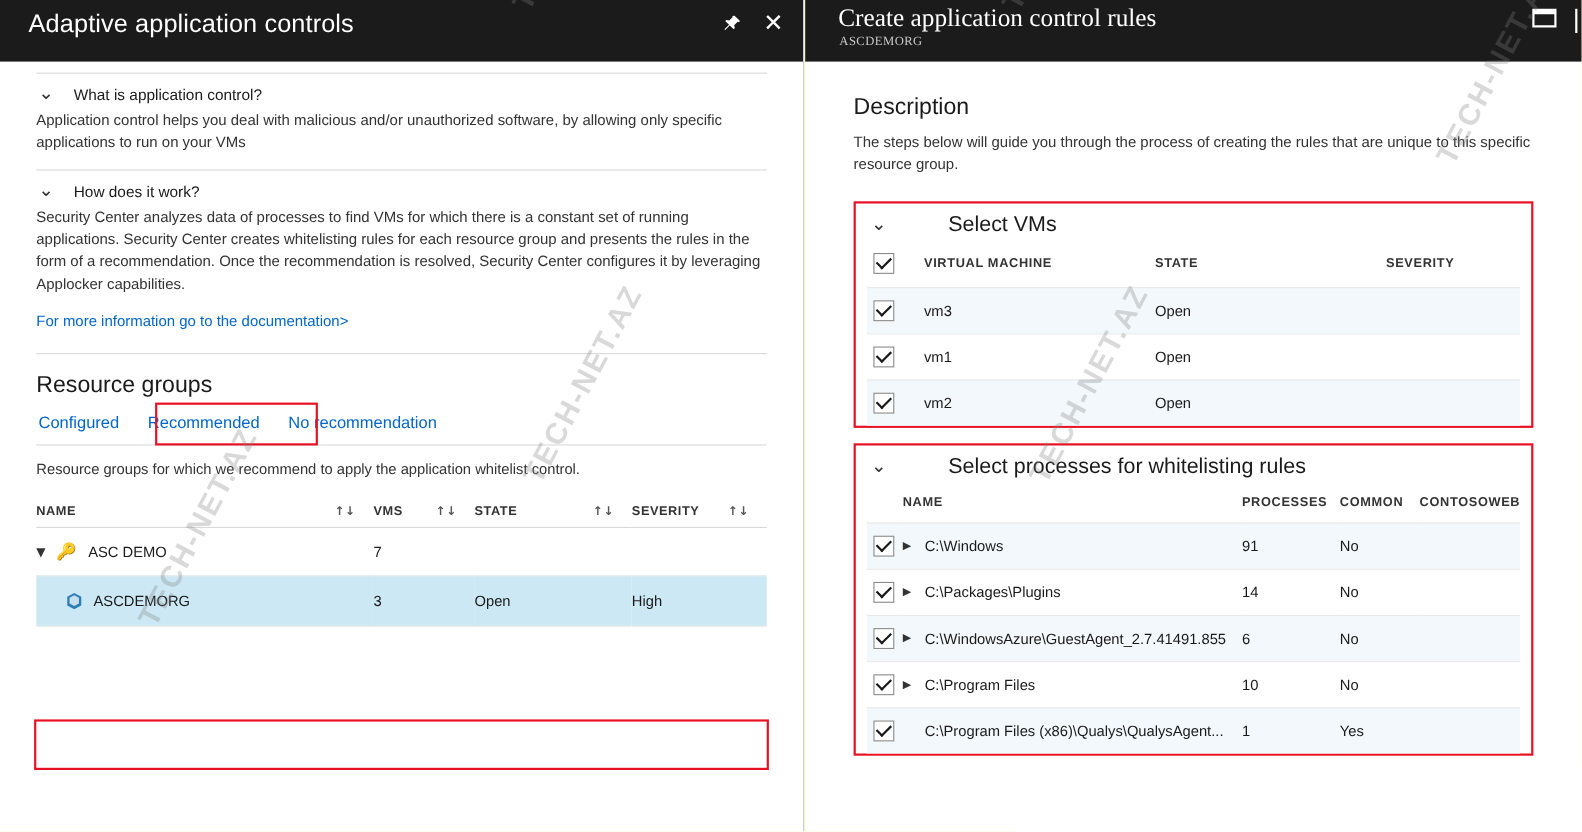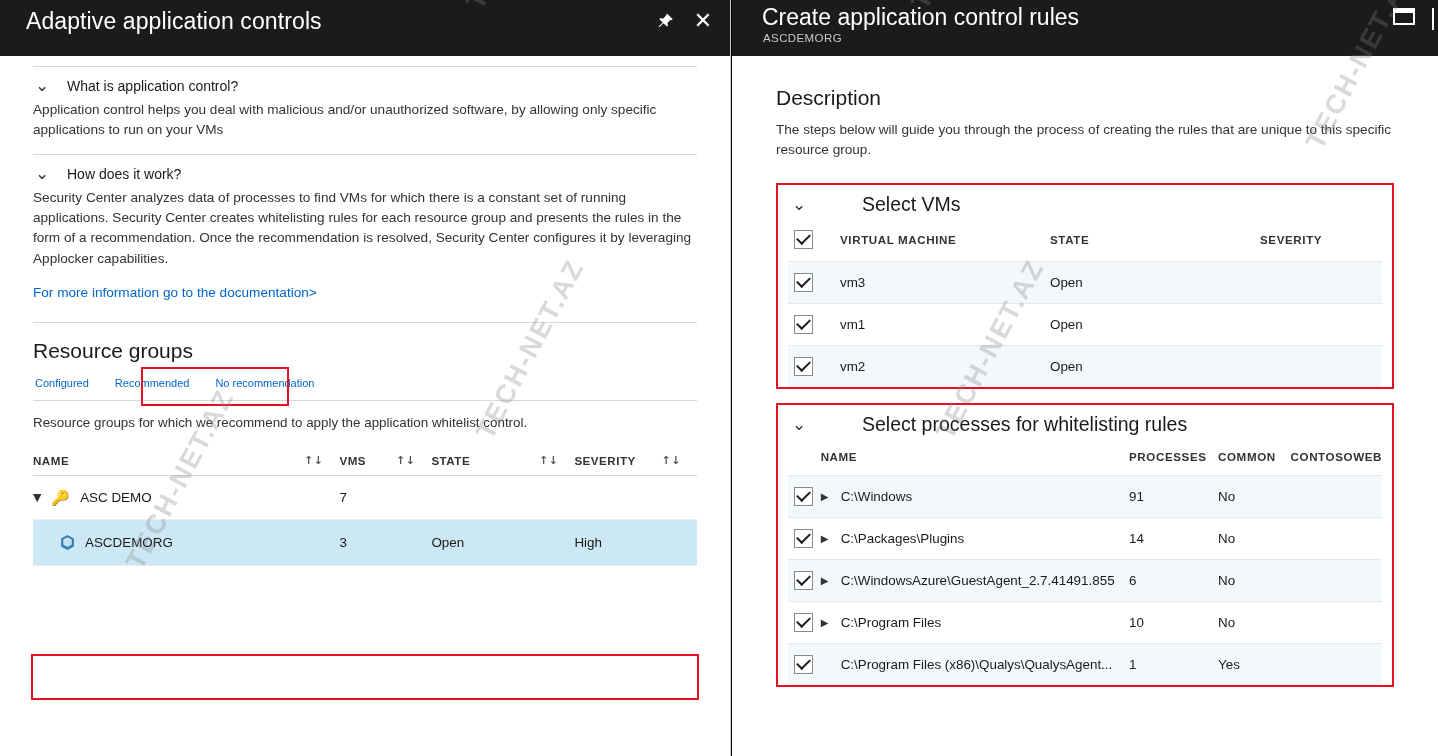--- a/index.html
+++ b/index.html
@@ -6,21 +6,21 @@
     margin: 0;
     padding: 0;
     background: #ffffff;
     font-family: "Liberation Sans", sans-serif;
   }
   #root {
     position: relative;
     width: 1438px;
     height: 756px;
     overflow: hidden;
-    background: #000000;
+    background: #fef9c3;
   }
 
   
   .left-blade {
     position: absolute;
     left: 0; top: 0;
     width: 731px;
     height: 756px;
     background: #ffffff;
     border-right: 1px solid #cfcfcf;
@@ -116,21 +116,21 @@
 
   .tabs {
     position: relative;
     display: flex;
     align-items: flex-end;
     gap: 22px;
     border-bottom: 1px solid #d9d9d9;
     padding-bottom: 9px;
   }
   .tab {
-    font-size: 11px;
+    font-size: 15px;
     color: #0066cc;
     cursor: pointer;
     padding: 2px 2px;
   }
   .tab.active-hl {
     color: #0066cc;
   }
   .tab-highlight {
     position: absolute;
     left: 108px;
@@ -210,20 +210,21 @@
     width: 706px;
     height: 756px;
     background: #ffffff;
     box-sizing: border-box;
   }
   .right-header {
     position: relative;
     height: 56px;
     background: #1b1b1b;
     color: #ffffff;
+    font-family: Liberation Serif, serif;
   }
   .right-title {
     position: absolute;
     left: 30px; top: 4px;
     font-size: 23px;
     color: #ffffff;
     white-space: nowrap;
   }
   .right-sub {
     position: absolute;

